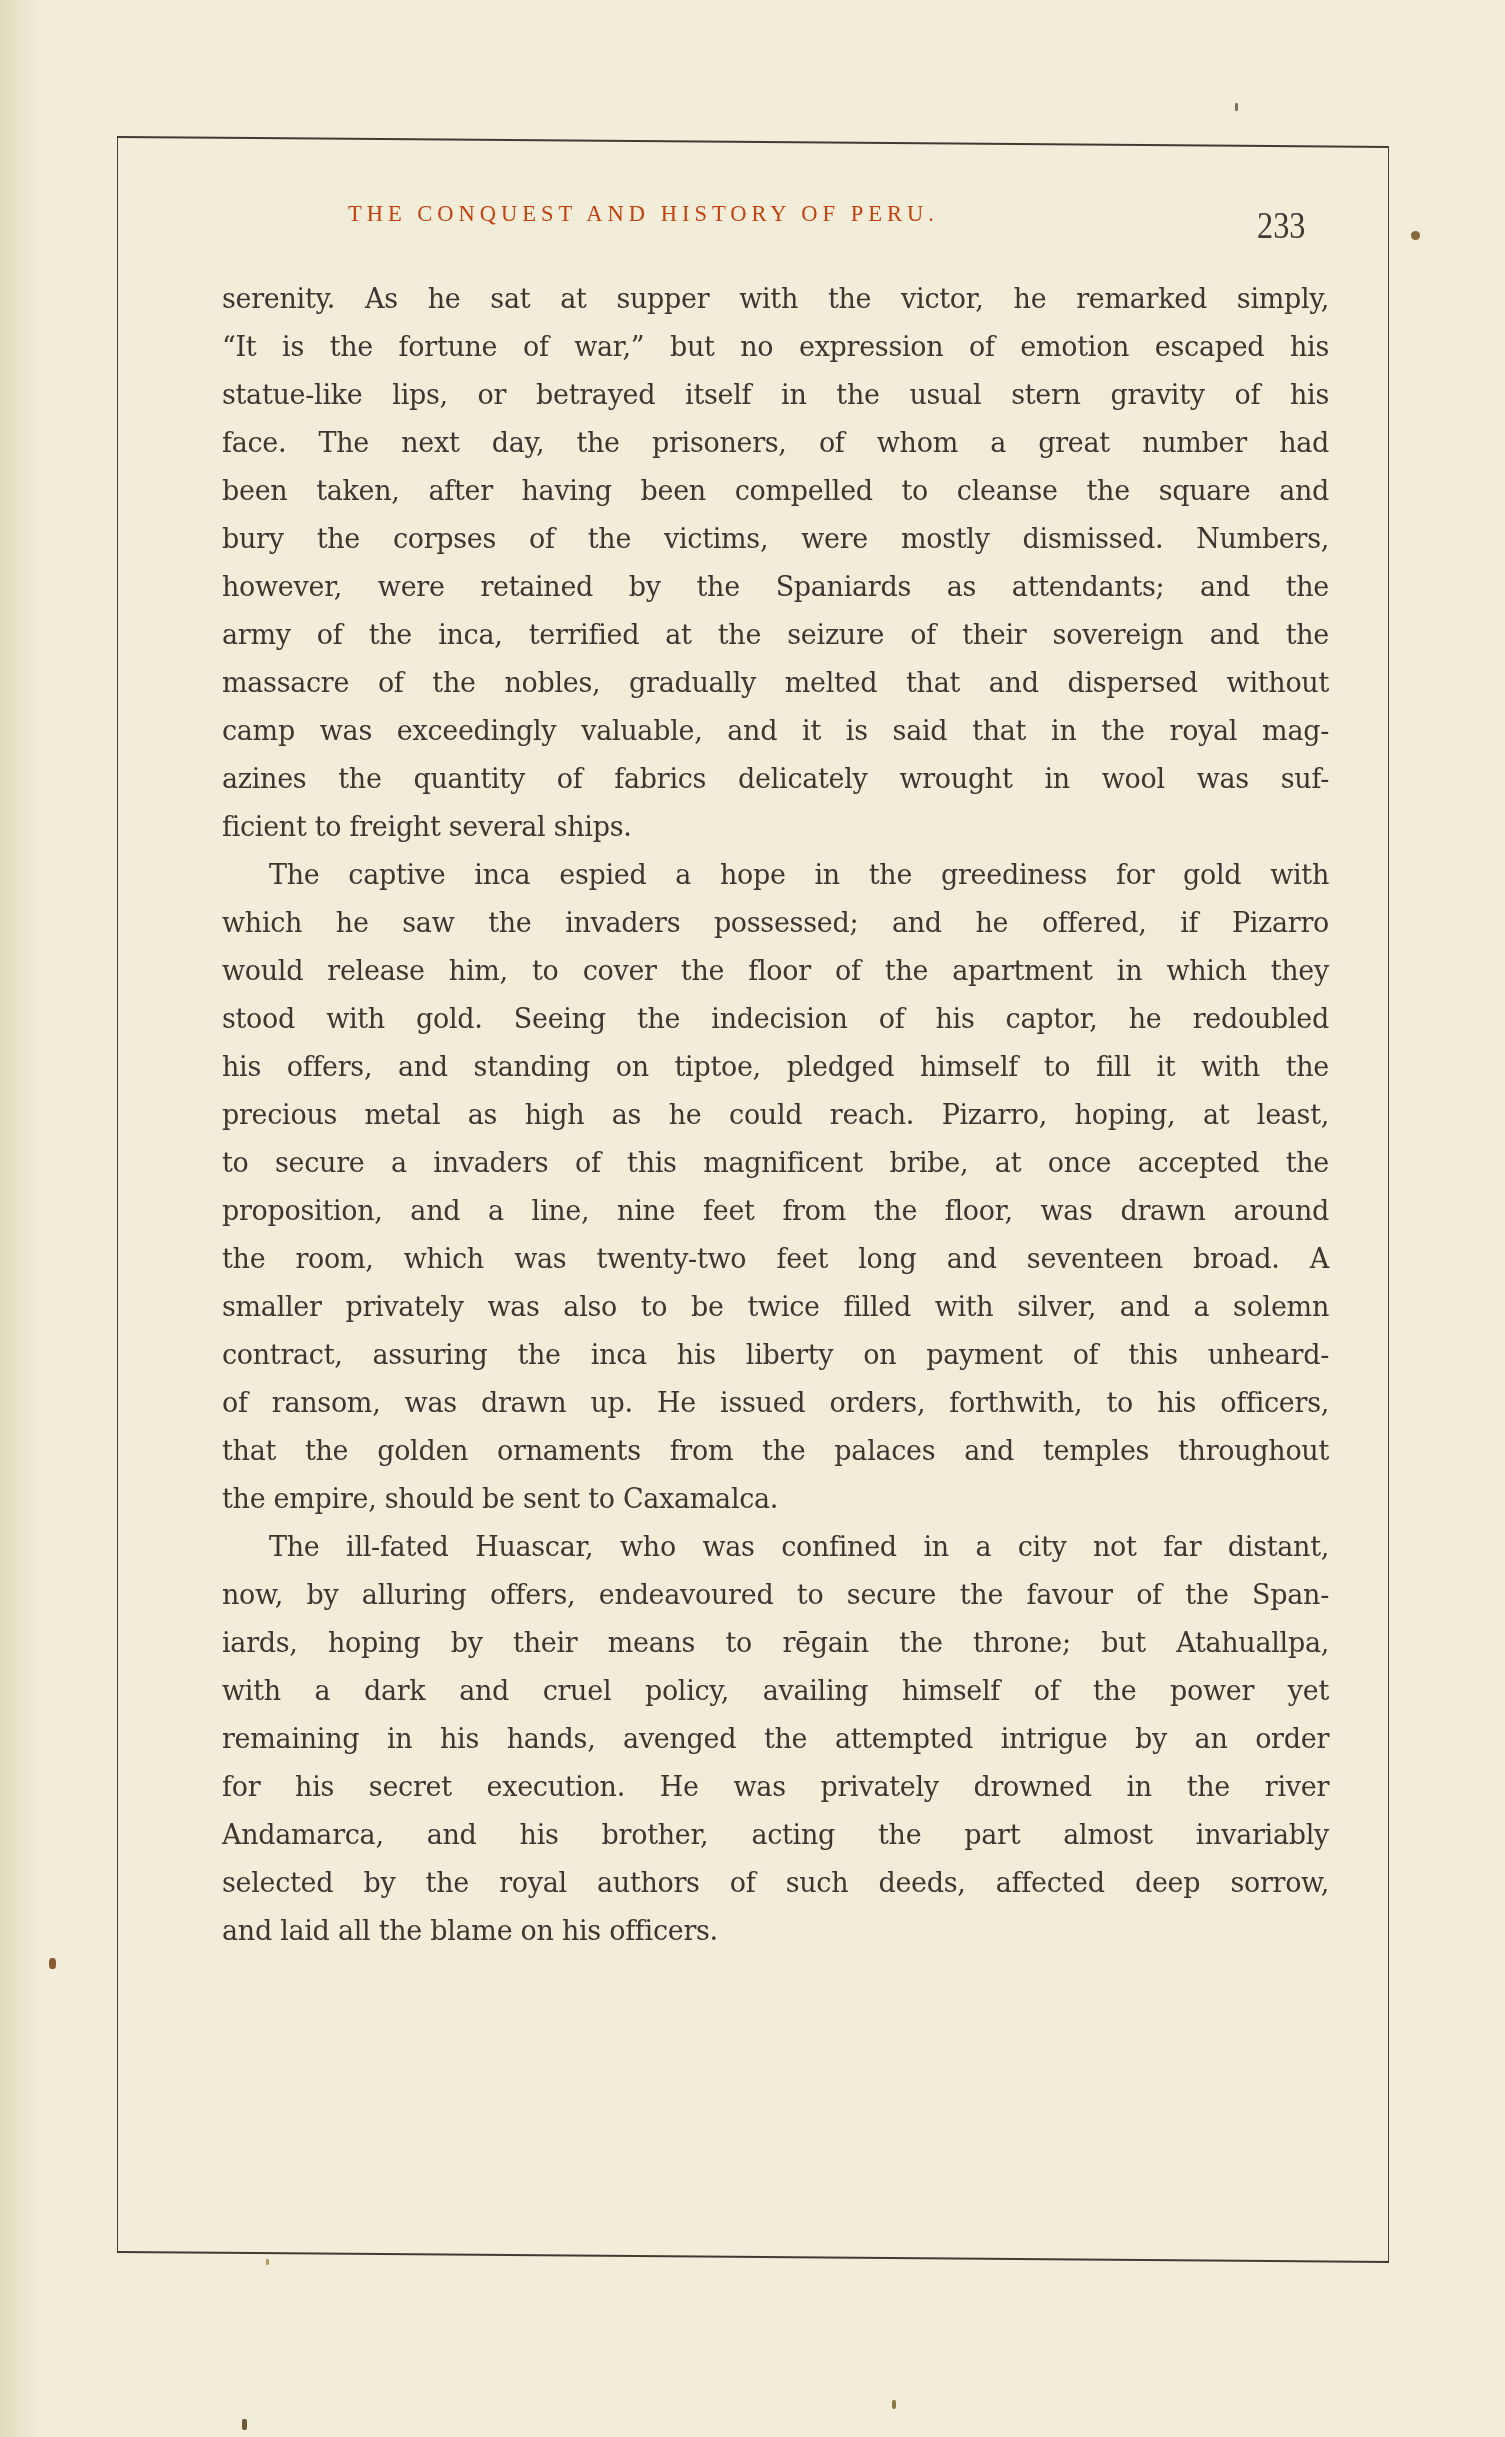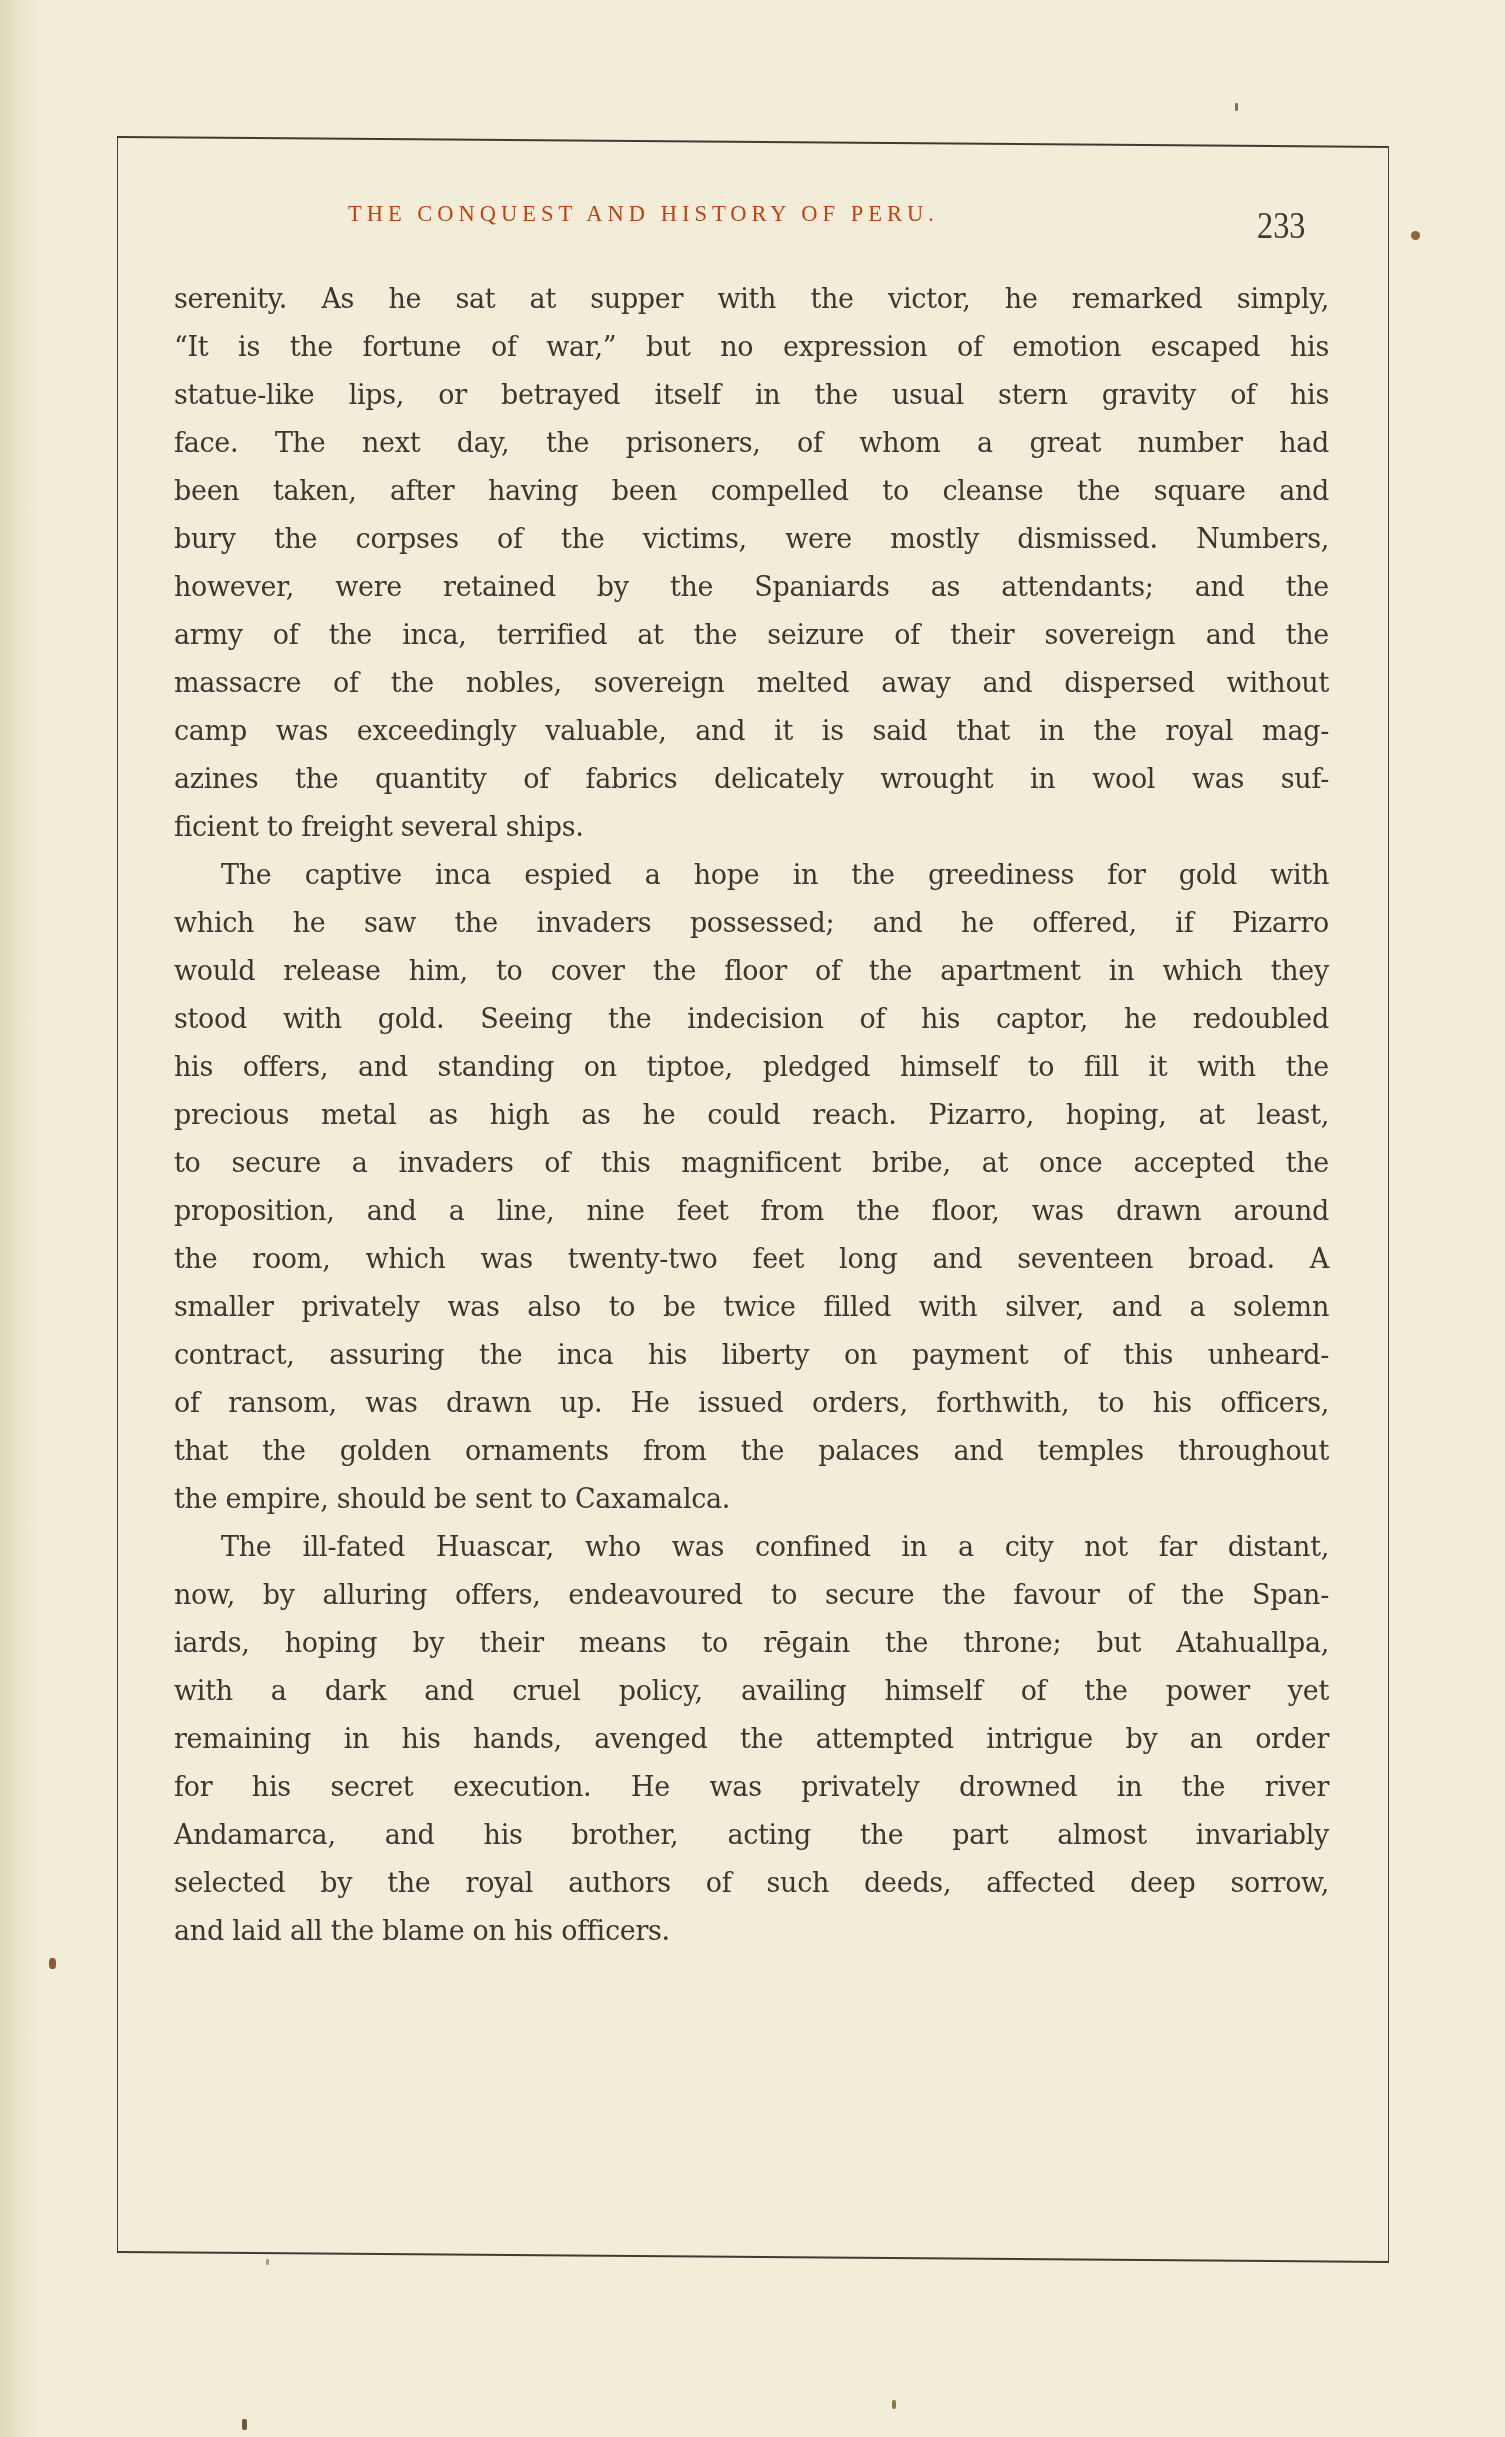--- a/index.html
+++ b/index.html
@@ -52,20 +52,21 @@
   .line {
     display: block;
     height: 48px;
     line-height: 48px;
     font-family: "DejaVu Serif", serif;
     font-size: 27px;
     white-space: nowrap;
     text-align: justify;
     text-align-last: justify;
     letter-spacing: -0.3px;
+    margin-left: 48px;
   }
   .line.last { text-align-last: left; }
   .line.indent { padding-left: 47px; }
   .speck { position: absolute; border-radius: 50%; }
 </style>
 </head>
 <body>
 
 <div class="paper-shade"></div>
 
@@ -77,21 +78,21 @@
 <div class="body-text">
   <div>
     <span class="line">serenity.  As he sat at supper with the victor, he remarked simply,</span>
     <span class="line">“It is the fortune of war,” but no expression of emotion escaped his</span>
     <span class="line">statue-like lips, or betrayed itself in the usual stern gravity of his</span>
     <span class="line">face.  The next day, the prisoners, of whom a great number had</span>
     <span class="line">been taken, after having been compelled to cleanse the square and</span>
     <span class="line">bury the corpses of the victims, were mostly dismissed.  Numbers,</span>
     <span class="line">however, were retained by the Spaniards as attendants; and the</span>
     <span class="line">army of the inca, terrified at the seizure of their sovereign and the</span>
-    <span class="line">massacre of the nobles, sovereign melted away and dispersed without</span>
+    <span class="line">massacre of the nobles, gradually melted that and dispersed without</span>
     <span class="line">camp was exceedingly valuable, and it is said that in the royal mag-</span>
     <span class="line">azines the quantity of fabrics delicately wrought in wool was suf-</span>
     <span class="line last">ficient to freight several ships.</span>
   </div>
   <div>
     <span class="line indent">The captive inca espied a hope in the greediness for gold with</span>
     <span class="line">which he saw the invaders possessed; and he offered, if Pizarro</span>
     <span class="line">would release him, to cover the floor of the apartment in which they</span>
     <span class="line">stood with gold.  Seeing the indecision of his captor, he redoubled</span>
     <span class="line">his offers, and standing on tiptoe, pledged himself to fill it with the</span>

